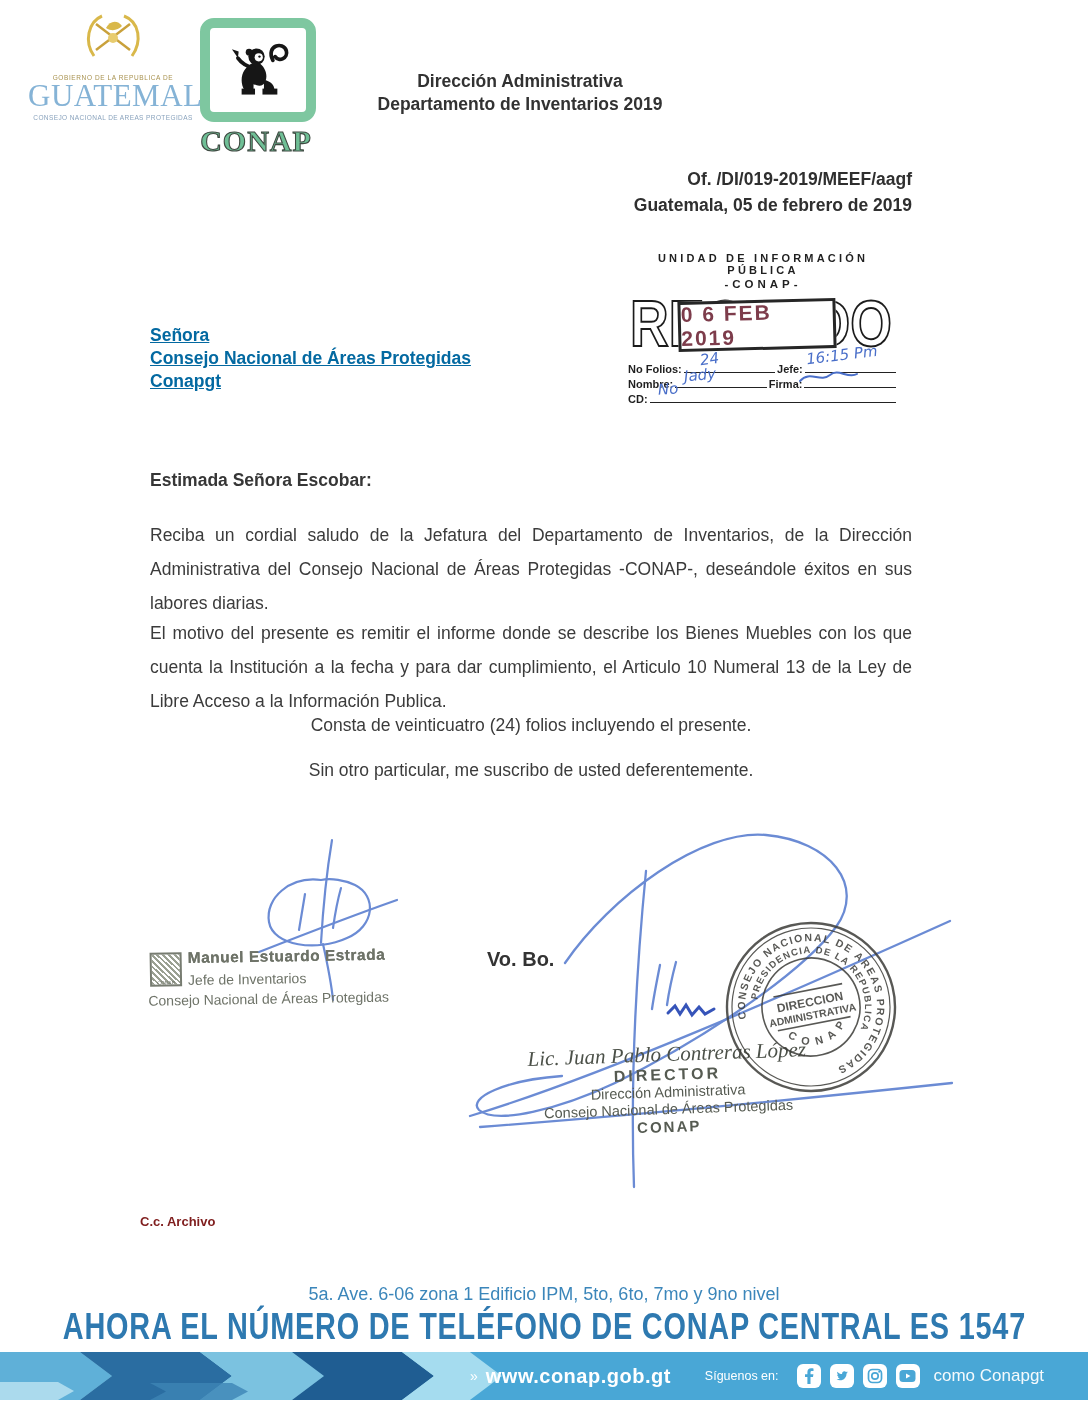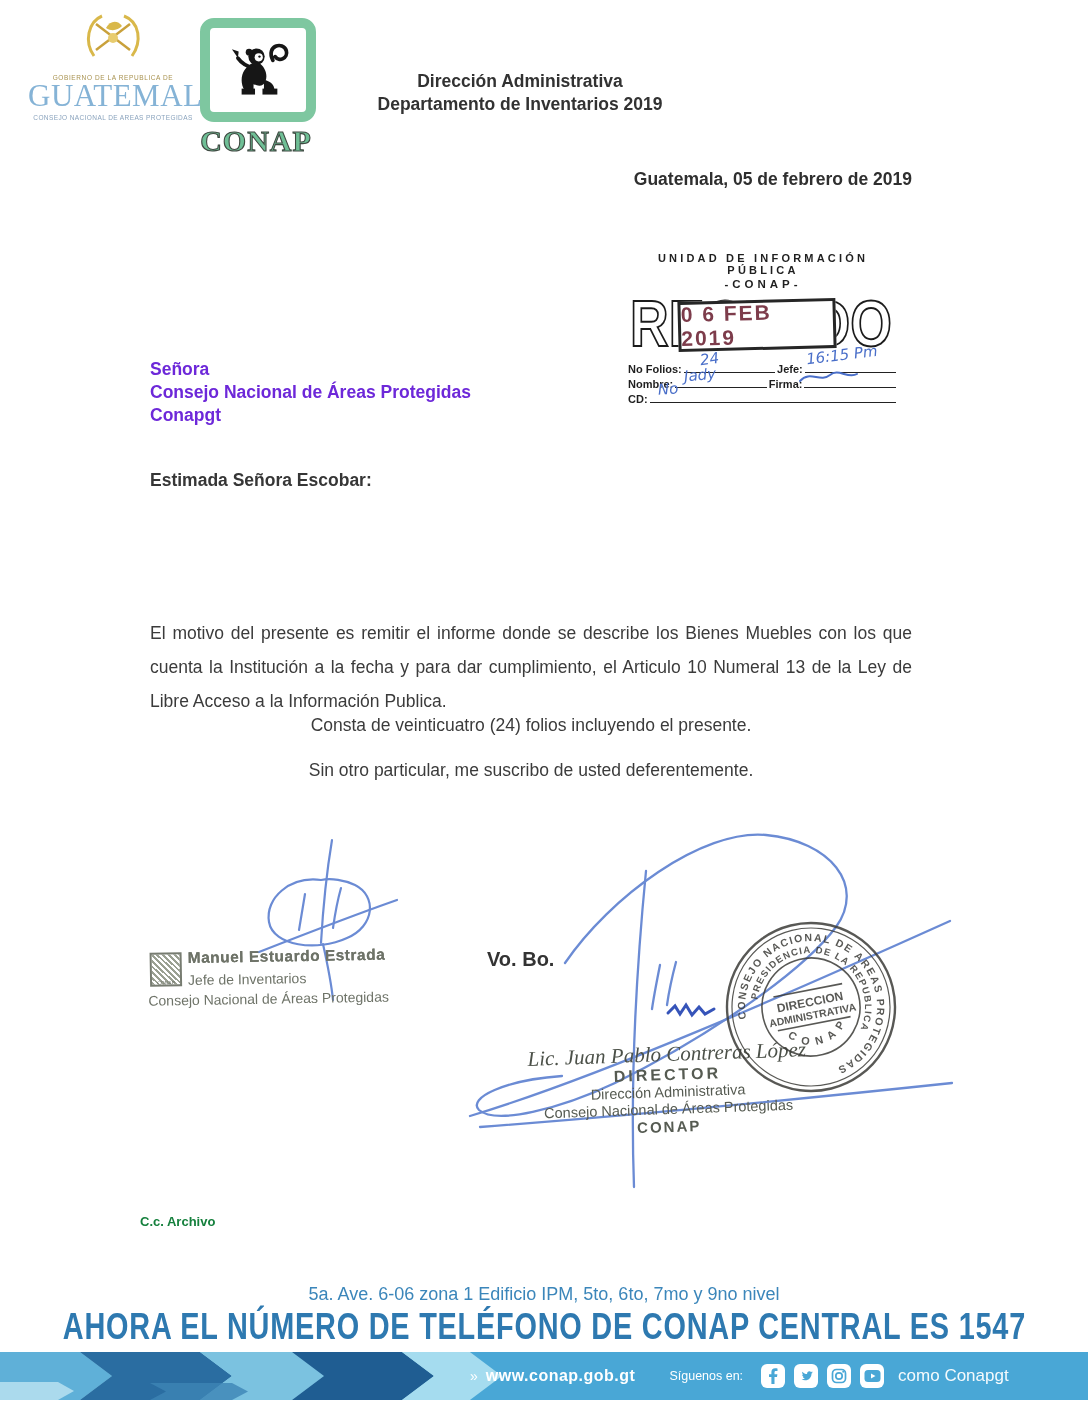--- a/index.html
+++ b/index.html
@@ -31,21 +31,21 @@
   .datebox{position:absolute;left:50px;top:48px;width:152px;height:44px;background:#fff;border:3px solid #262626;
            transform:rotate(-1.5deg);display:flex;align-items:center;justify-content:center;
            font-weight:bold;font-size:21px;letter-spacing:2px;color:#7d3c4b;}
   .fields{position:absolute;left:0;top:108px;width:270px;font-size:11px;font-weight:bold;}
   .frow{display:flex;align-items:flex-end;height:15px;}
   .fl{white-space:nowrap;}
   .ul{flex:1;border-bottom:1.6px solid #222;margin:0 2px 2px 2px;height:11px;}
   .hand{position:absolute;color:#4a6fc9;font-family:"DejaVu Sans",sans-serif;font-style:italic;font-size:15px;white-space:nowrap;}
 
   
-  .recipient{left:150px;top:358px;font-weight:bold;font-size:17.5px;line-height:23px;color:#6d28d9;}
+  .recipient{left:150px;top:324px;font-weight:bold;font-size:17.5px;line-height:23px;color:#0369a1;text-decoration:underline;}
   .salutation{left:150px;top:470px;font-weight:bold;font-size:17.5px;color:#363636;}
   .para{left:150px;width:762px;font-size:17.5px;line-height:34px;text-align:justify;color:#3b3b3b;}
   .para.short{text-align:center;}
 
   
   .sig{pointer-events:none;}
   .left-stamp{left:148px;top:942px;color:#6e7368;transform:rotate(-1deg);font-size:14px;line-height:20px;}
   .ministamp{position:absolute;left:2px;top:8px;width:28px;height:30px;border:2px solid #777c71;
              background:repeating-linear-gradient(45deg,#9aa092 0 2px,#ffffff 2px 4px);
              font-size:5px;color:#6e7368;text-align:center;line-height:56px;overflow:hidden;}
@@ -55,30 +55,30 @@
 
   .vobo{left:487px;top:948px;font-weight:bold;font-size:20px;color:#333;}
 
   .dir-stamp{left:518px;top:1046px;width:300px;text-align:center;color:#565b52;transform:rotate(-2deg);line-height:17px;}
   .ds-name{font-family:"Liberation Serif",serif;font-style:italic;font-size:21px;white-space:nowrap;color:#4c5149;}
   .ds-dir{font-weight:bold;font-size:16px;letter-spacing:3px;margin-top:3px;}
   .ds-dept{font-size:14.5px;margin-top:1px;}
   .ds-org{font-size:14.5px;}
   .ds-short{font-size:15px;font-weight:bold;letter-spacing:2px;}
 
-  .cc{left:140px;top:1214px;font-weight:bold;font-size:13px;color:#15803d;}
+  .cc{left:140px;top:1214px;font-weight:bold;font-size:13px;color:#7f1d1d;}
 
   
   .addr{left:0;top:1284px;width:1088px;text-align:center;font-size:18px;color:#3b86ba;}
   .phonewrap{left:0;top:1306px;width:1088px;display:flex;justify-content:center;}
   .phone{font-weight:bold;font-size:37px;color:#2e79b0;transform:scaleX(.78);transform-origin:center;white-space:nowrap;letter-spacing:1px;}
   .banner{left:0;top:1352px;width:1088px;height:48px;}
   .banner-content{position:absolute;left:470px;top:1352px;width:618px;height:48px;display:flex;align-items:center;color:#fff;}
   .b-arrow{font-size:14px;margin-right:8px;}
-  .b-web{font-weight:bold;font-size:16px;letter-spacing:.5px;}
+  .b-web{font-weight:bold;font-size:20px;letter-spacing:.5px;}
   .b-follow{font-size:12.5px;margin-left:34px;}
   .icons{display:flex;gap:9px;margin-left:18px;}
   .tile{width:24px;height:24px;background:#fff;border-radius:6px;display:flex;align-items:center;justify-content:center;}
   .b-handle{font-size:17px;margin-left:14px;opacity:.95;}
 </style>
 </head>
 <body>
 
 <div class="page">
 
@@ -118,20 +118,21 @@
     </div>
     <div class="conap-word">CONAP</div>
   </div>
 
   <div class="abs office">
     <div>Dirección Administrativa</div>
     <div>Departamento de Inventarios 2019</div>
   </div>
 
   <div class="abs refblock">
+    <div>Of. /DI/019-2019/MEEF/aagf</div>
     <div>Guatemala, 05 de febrero de 2019</div>
   </div>
 
   <div class="abs rstamp">
     <div class="rstamp-title">UNIDAD DE INFORMACIÓN PÚBLICA</div>
     <div class="rstamp-sub">-CONAP-</div>
     <svg class="rec-svg" width="268" height="86" viewBox="0 0 268 86">
       <text x="2" y="66" textLength="262" lengthAdjust="spacingAndGlyphs" font-family="Liberation Sans, sans-serif" font-weight="bold" font-size="64" fill="none" stroke="#1b1b1b" stroke-width="2">RECIBIDO</text>
     </svg>
     <div class="datebox">
@@ -165,20 +166,21 @@
   </div>
 
   <div class="abs recipient">
     <div>Señora</div>
     <div>Consejo Nacional de Áreas Protegidas</div>
     <div>Conapgt</div>
   </div>
 
   <div class="abs salutation">Estimada Señora Escobar:</div>
 
+  <div class="abs para" style="top:518px;">Reciba un cordial saludo de la Jefatura del Departamento de Inventarios, de la Dirección Administrativa del Consejo Nacional de Áreas Protegidas -CONAP-, deseándole éxitos en sus labores diarias.</div>
   <div class="abs para" style="top:616px;">El motivo del presente es remitir el informe donde se describe los Bienes Muebles con los que cuenta la Institución a la fecha y para dar cumplimiento, el Articulo 10 Numeral 13 de la Ley de Libre Acceso a la Información Publica.</div>
   <div class="abs para short" style="top:708px;">Consta de veinticuatro (24) folios incluyendo el presente.</div>
   <div class="abs para short" style="top:753px;">Sin otro particular, me suscribo de usted deferentemente.</div>
 
   <svg class="abs sig" style="left:235px;top:838px;" width="220" height="180" viewBox="0 0 220 180">
     <g fill="none" stroke="#5b7fd0" stroke-width="2.2" stroke-linecap="round" opacity=".9">
       <path d="M97 2 C92 32 88 70 86 105"></path>
       <path d="M86 42 C55 38 30 60 34 84 C38 108 82 114 112 100 C140 88 142 58 120 47 C110 42 96 40 86 42"></path>
       <path d="M24 114 C70 96 122 76 162 62"></path>
       <path d="M88 106 C92 124 96 142 98 162"></path>

